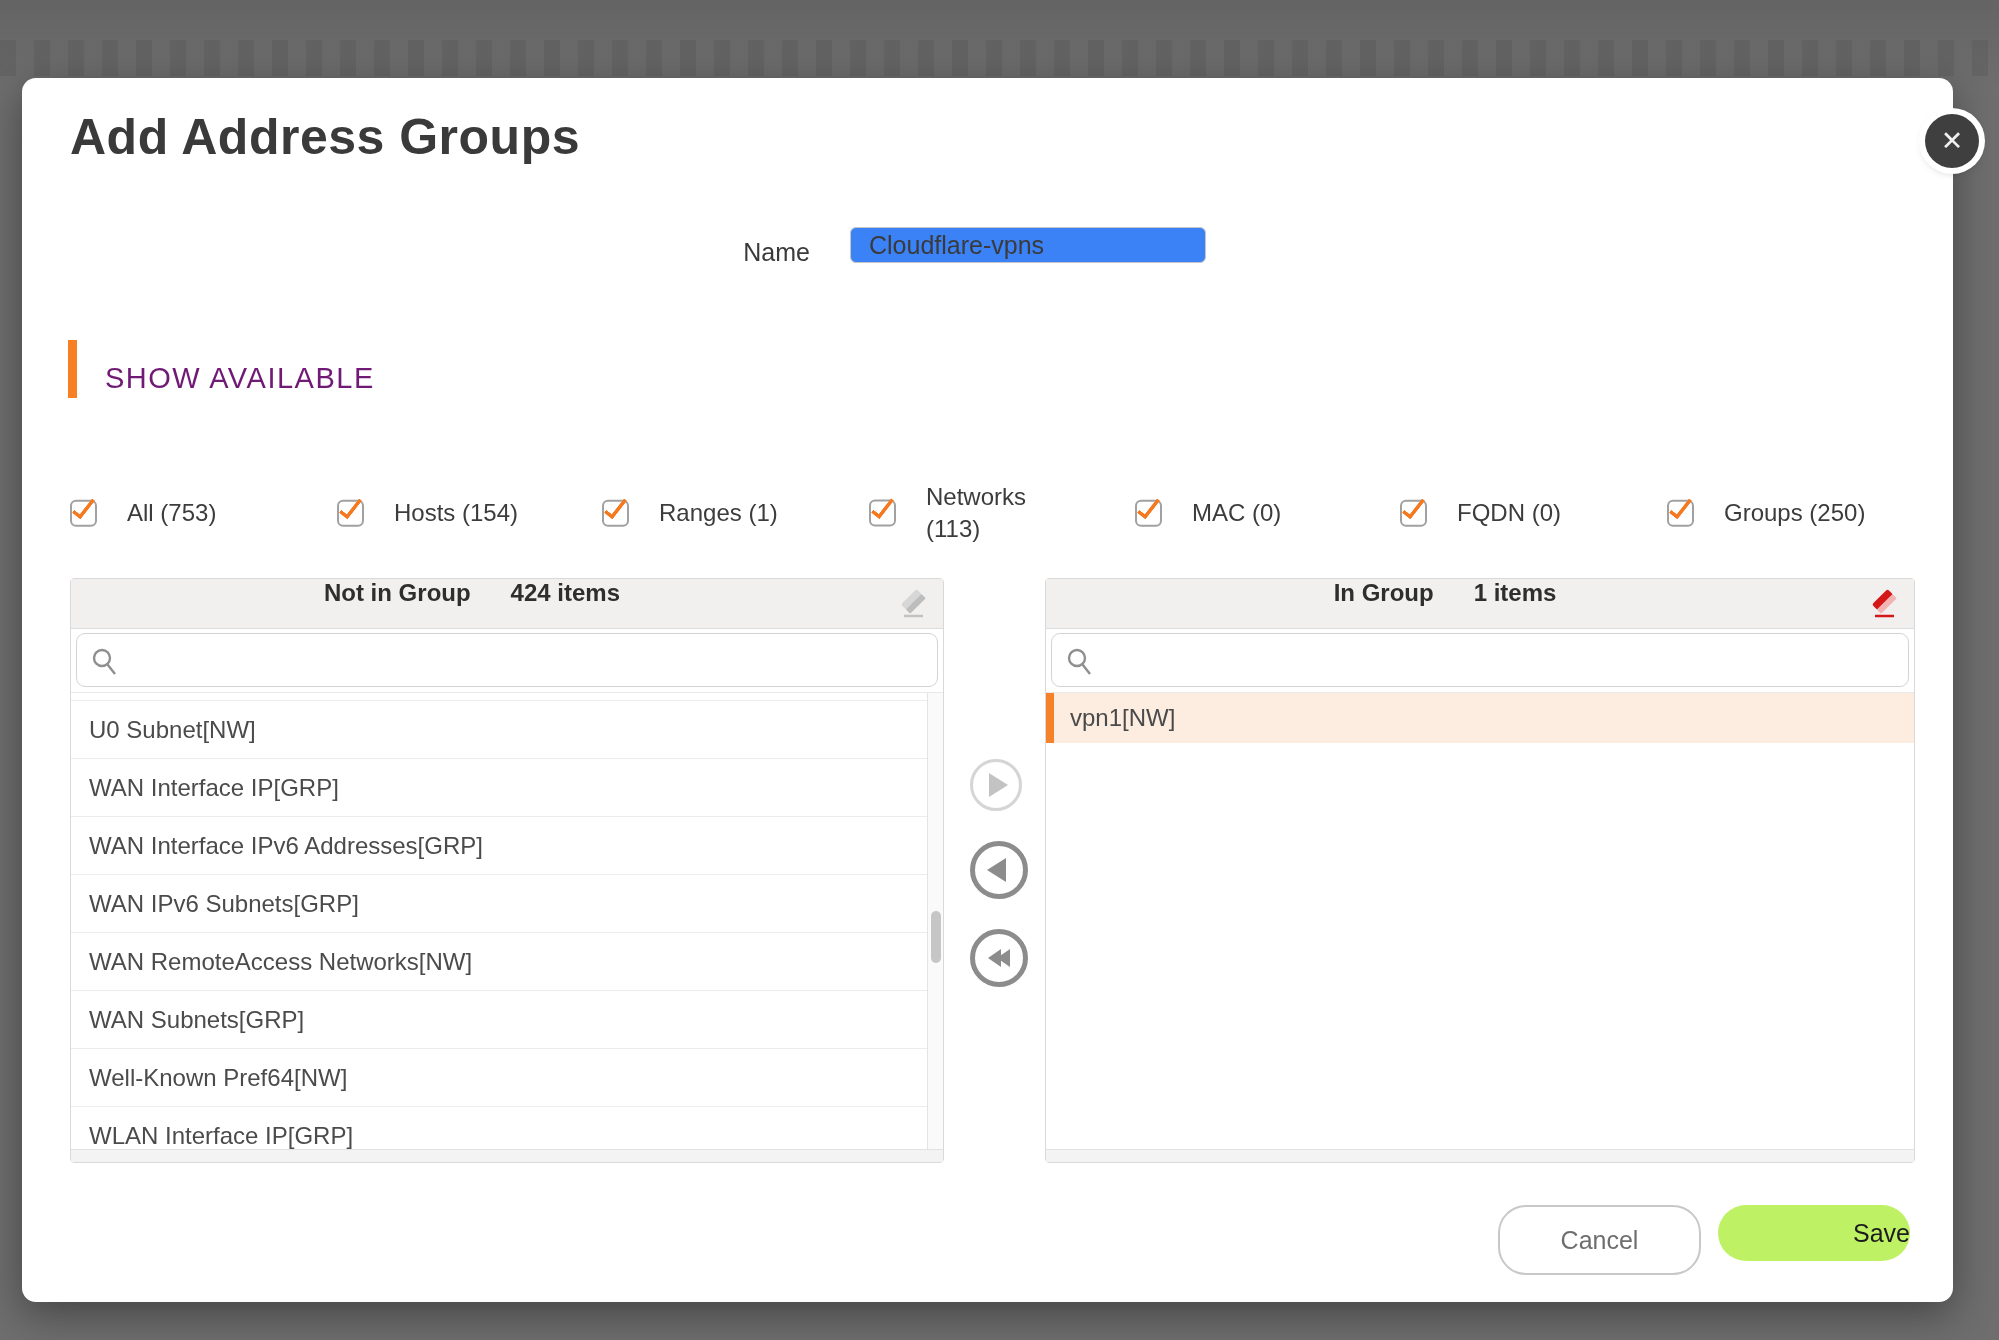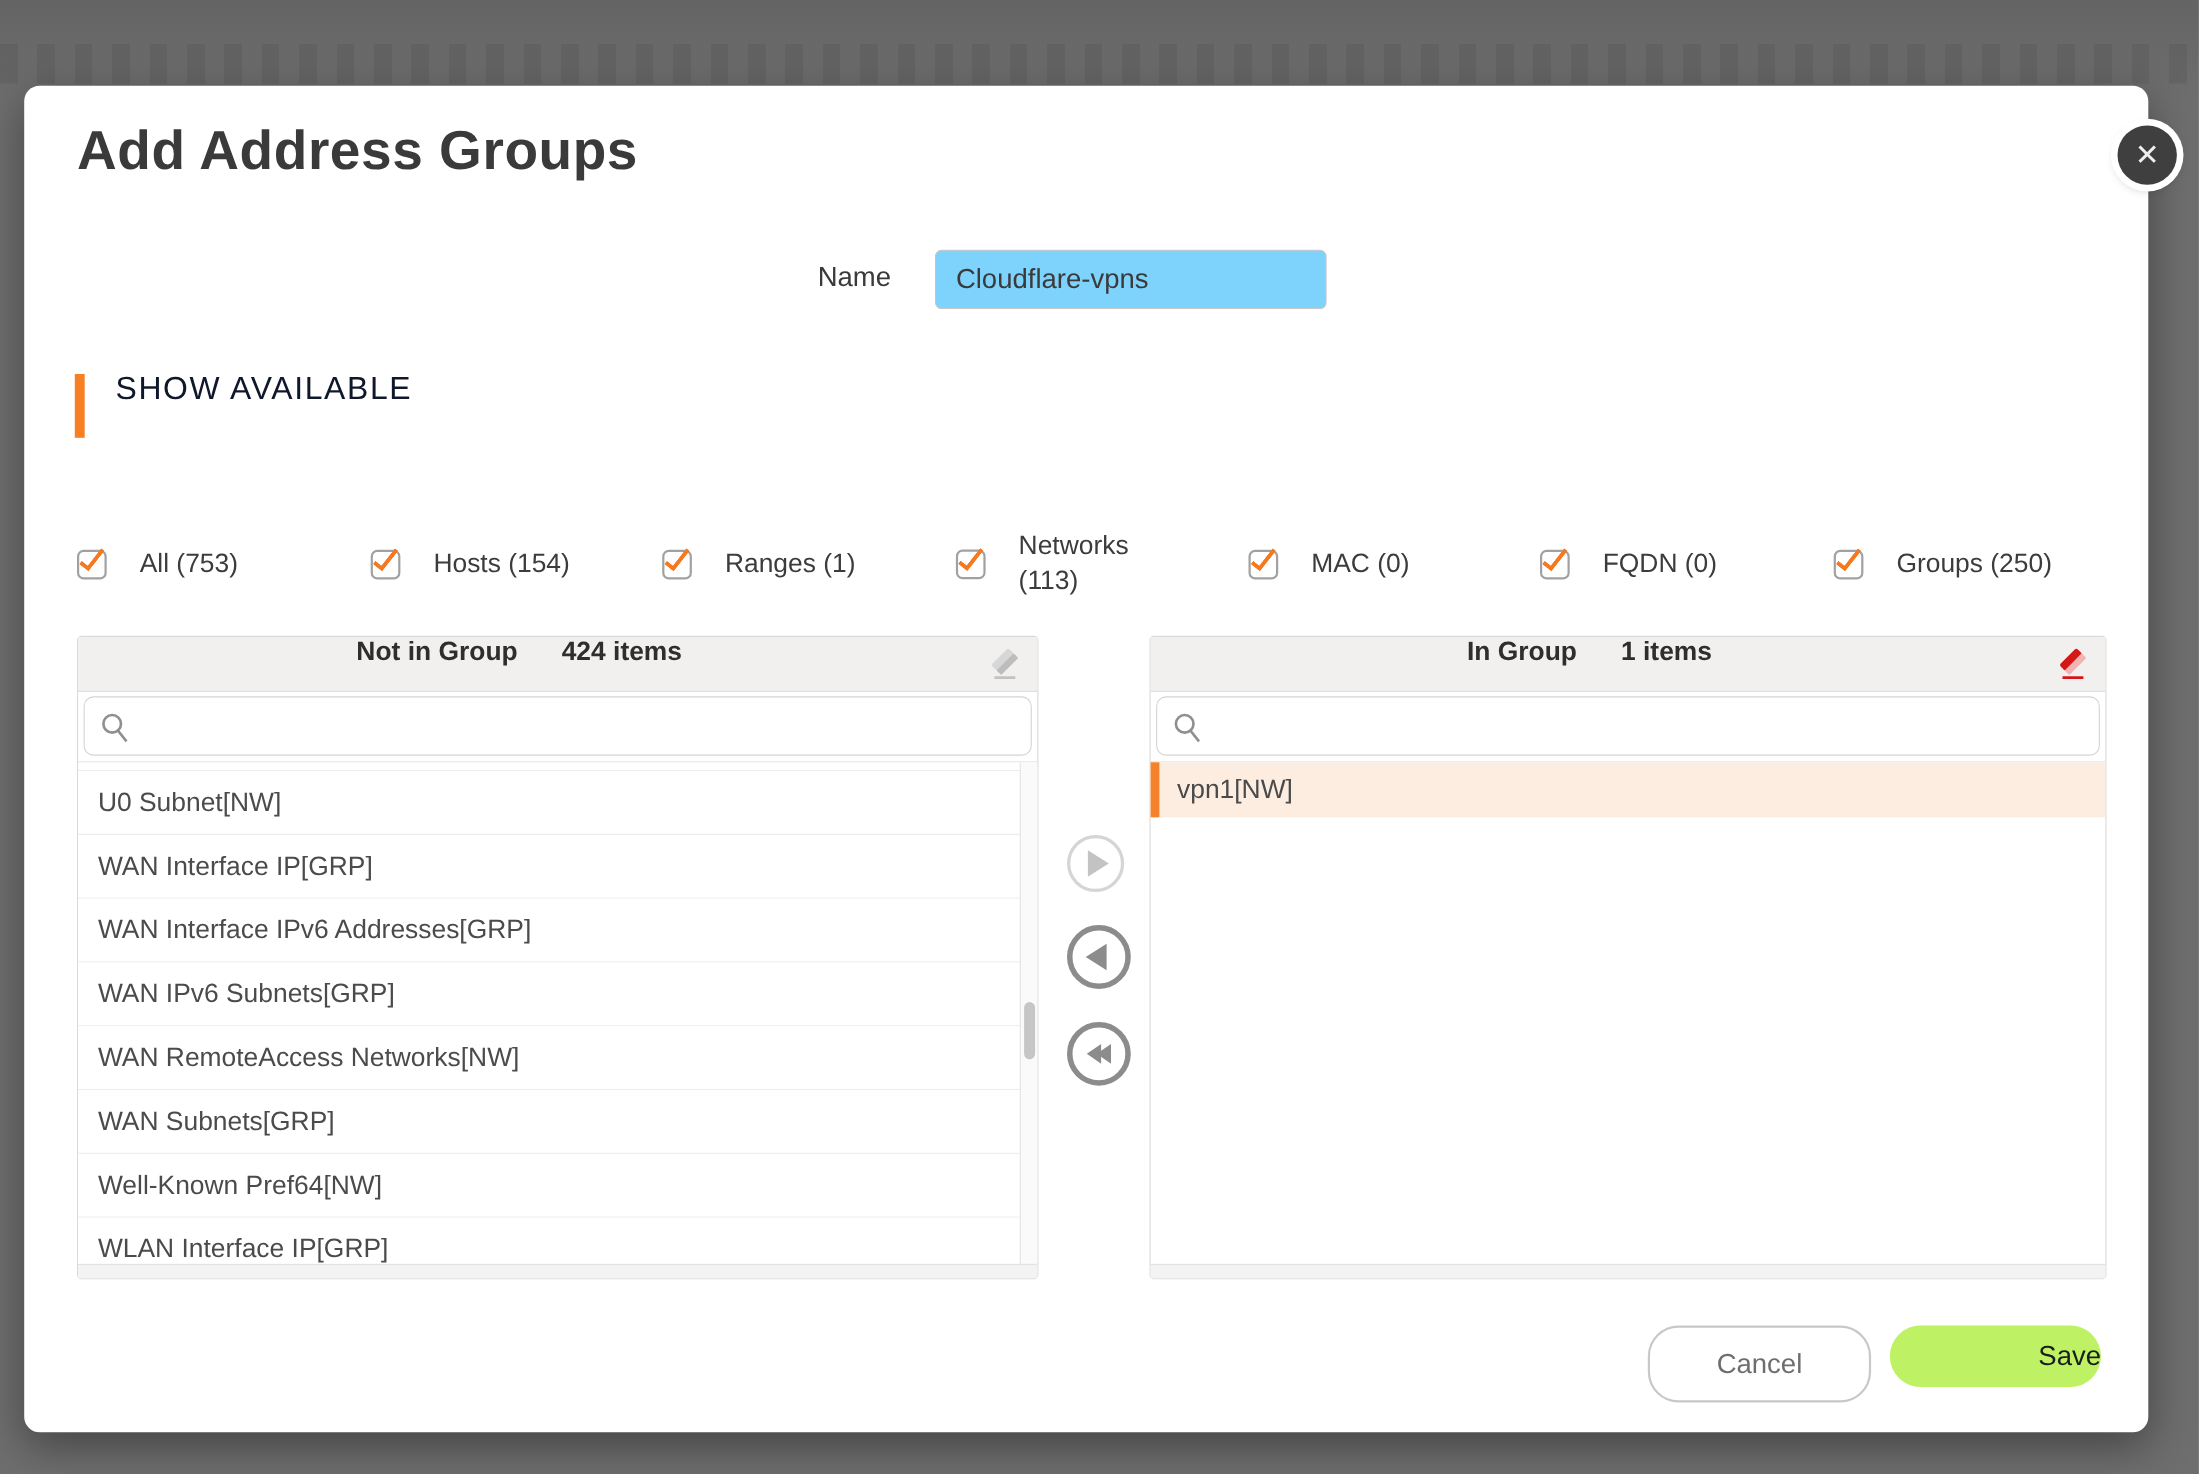--- a/index.html
+++ b/index.html
@@ -15,26 +15,26 @@
   .dialog-title { position:absolute; left:48px; top:30px; font-size:50px; font-weight:600;
     color:#3a3a3a; letter-spacing:0.5px; }
 
   .close-btn { position:absolute; left:1903px; top:36px; width:54px; height:54px;
     background:#3f3f3f; border-radius:50%; box-shadow:0 0 0 6px #ffffff, 0 3px 10px rgba(0,0,0,0.35);
     display:flex; align-items:center; justify-content:center; cursor:pointer; }
   .close-btn span { color:#f0f0f0; font-size:27px; line-height:1; }
 
   .name-label { position:absolute; left:558px; top:160px; width:230px; text-align:right;
     font-size:25px; font-weight:400; color:#3a3a3a; }
-  .name-input { position:absolute; left:828px; top:149px; width:356px; height:54px;
+  .name-input { position:absolute; left:828px; top:149px; width:356px; height:36px;
     border:1.5px solid #c6c6c6; border-radius:6px; padding:12px 18px; font-size:25px;
-    color:#3a3a3a; font-family:"Liberation Sans", sans-serif; outline:none; background:#7dd3fc; }
+    color:#3a3a3a; font-family:"Liberation Sans", sans-serif; outline:none; background:#3b82f6; }
 
   .section-bar { position:absolute; left:46px; top:262px; width:9px; height:58px; background:#f78025; }
-  .section-label { position:absolute; left:83px; top:260px; font-size:29px; color:#0f172a;
+  .section-label { position:absolute; left:83px; top:284px; font-size:29px; color:#701a75;
     letter-spacing:1.5px; }
 
   .filter-item { position:absolute; top:435px; transform:translateY(-50%);
     display:flex; align-items:center; gap:30px; cursor:pointer; }
   .checkbox { position:relative; width:27px; height:27px; border:2px solid #a1a1a1;
     border-radius:6px; background:#fff; flex:0 0 auto; }
   .checkbox .check-glyph { position:absolute; left:6px; top:-7px; width:11px; height:24px;
     border-right:4px solid #f5791f; border-bottom:4px solid #f5791f;
     transform:rotate(38deg); border-radius:1px; }
   .filter-label { font-size:24px; color:#3c3c3c; line-height:1.35; white-space:nowrap; }

